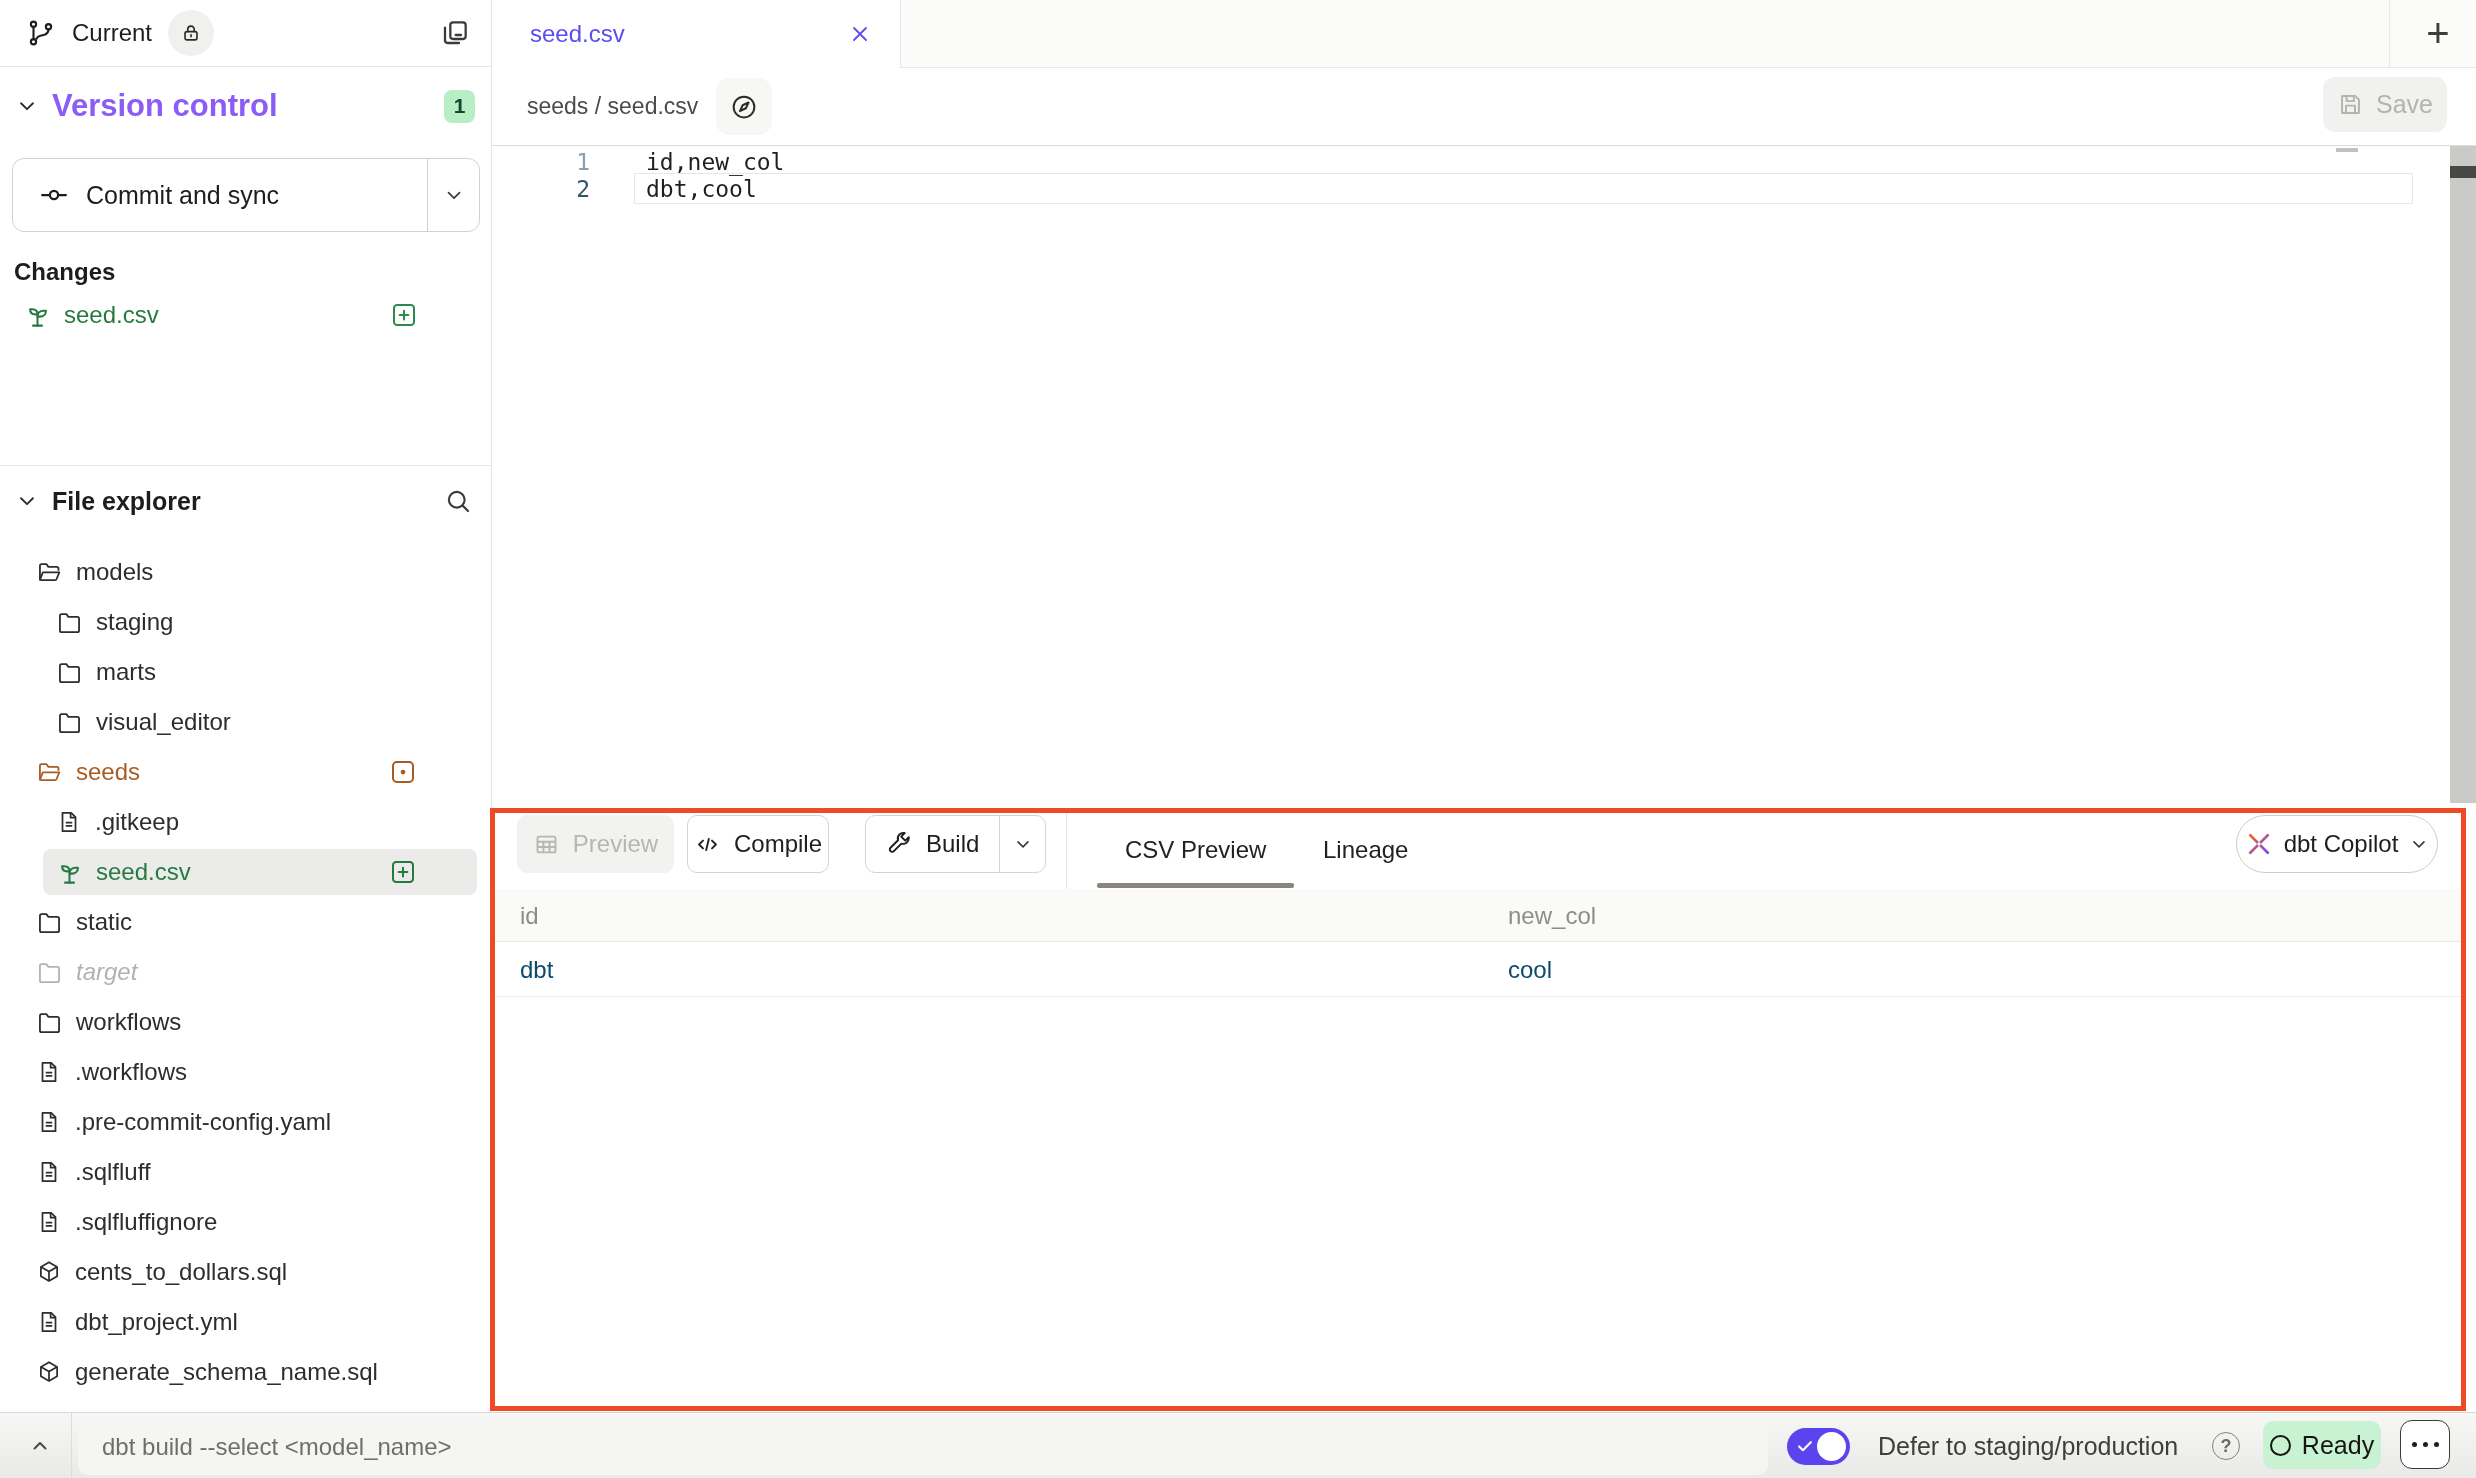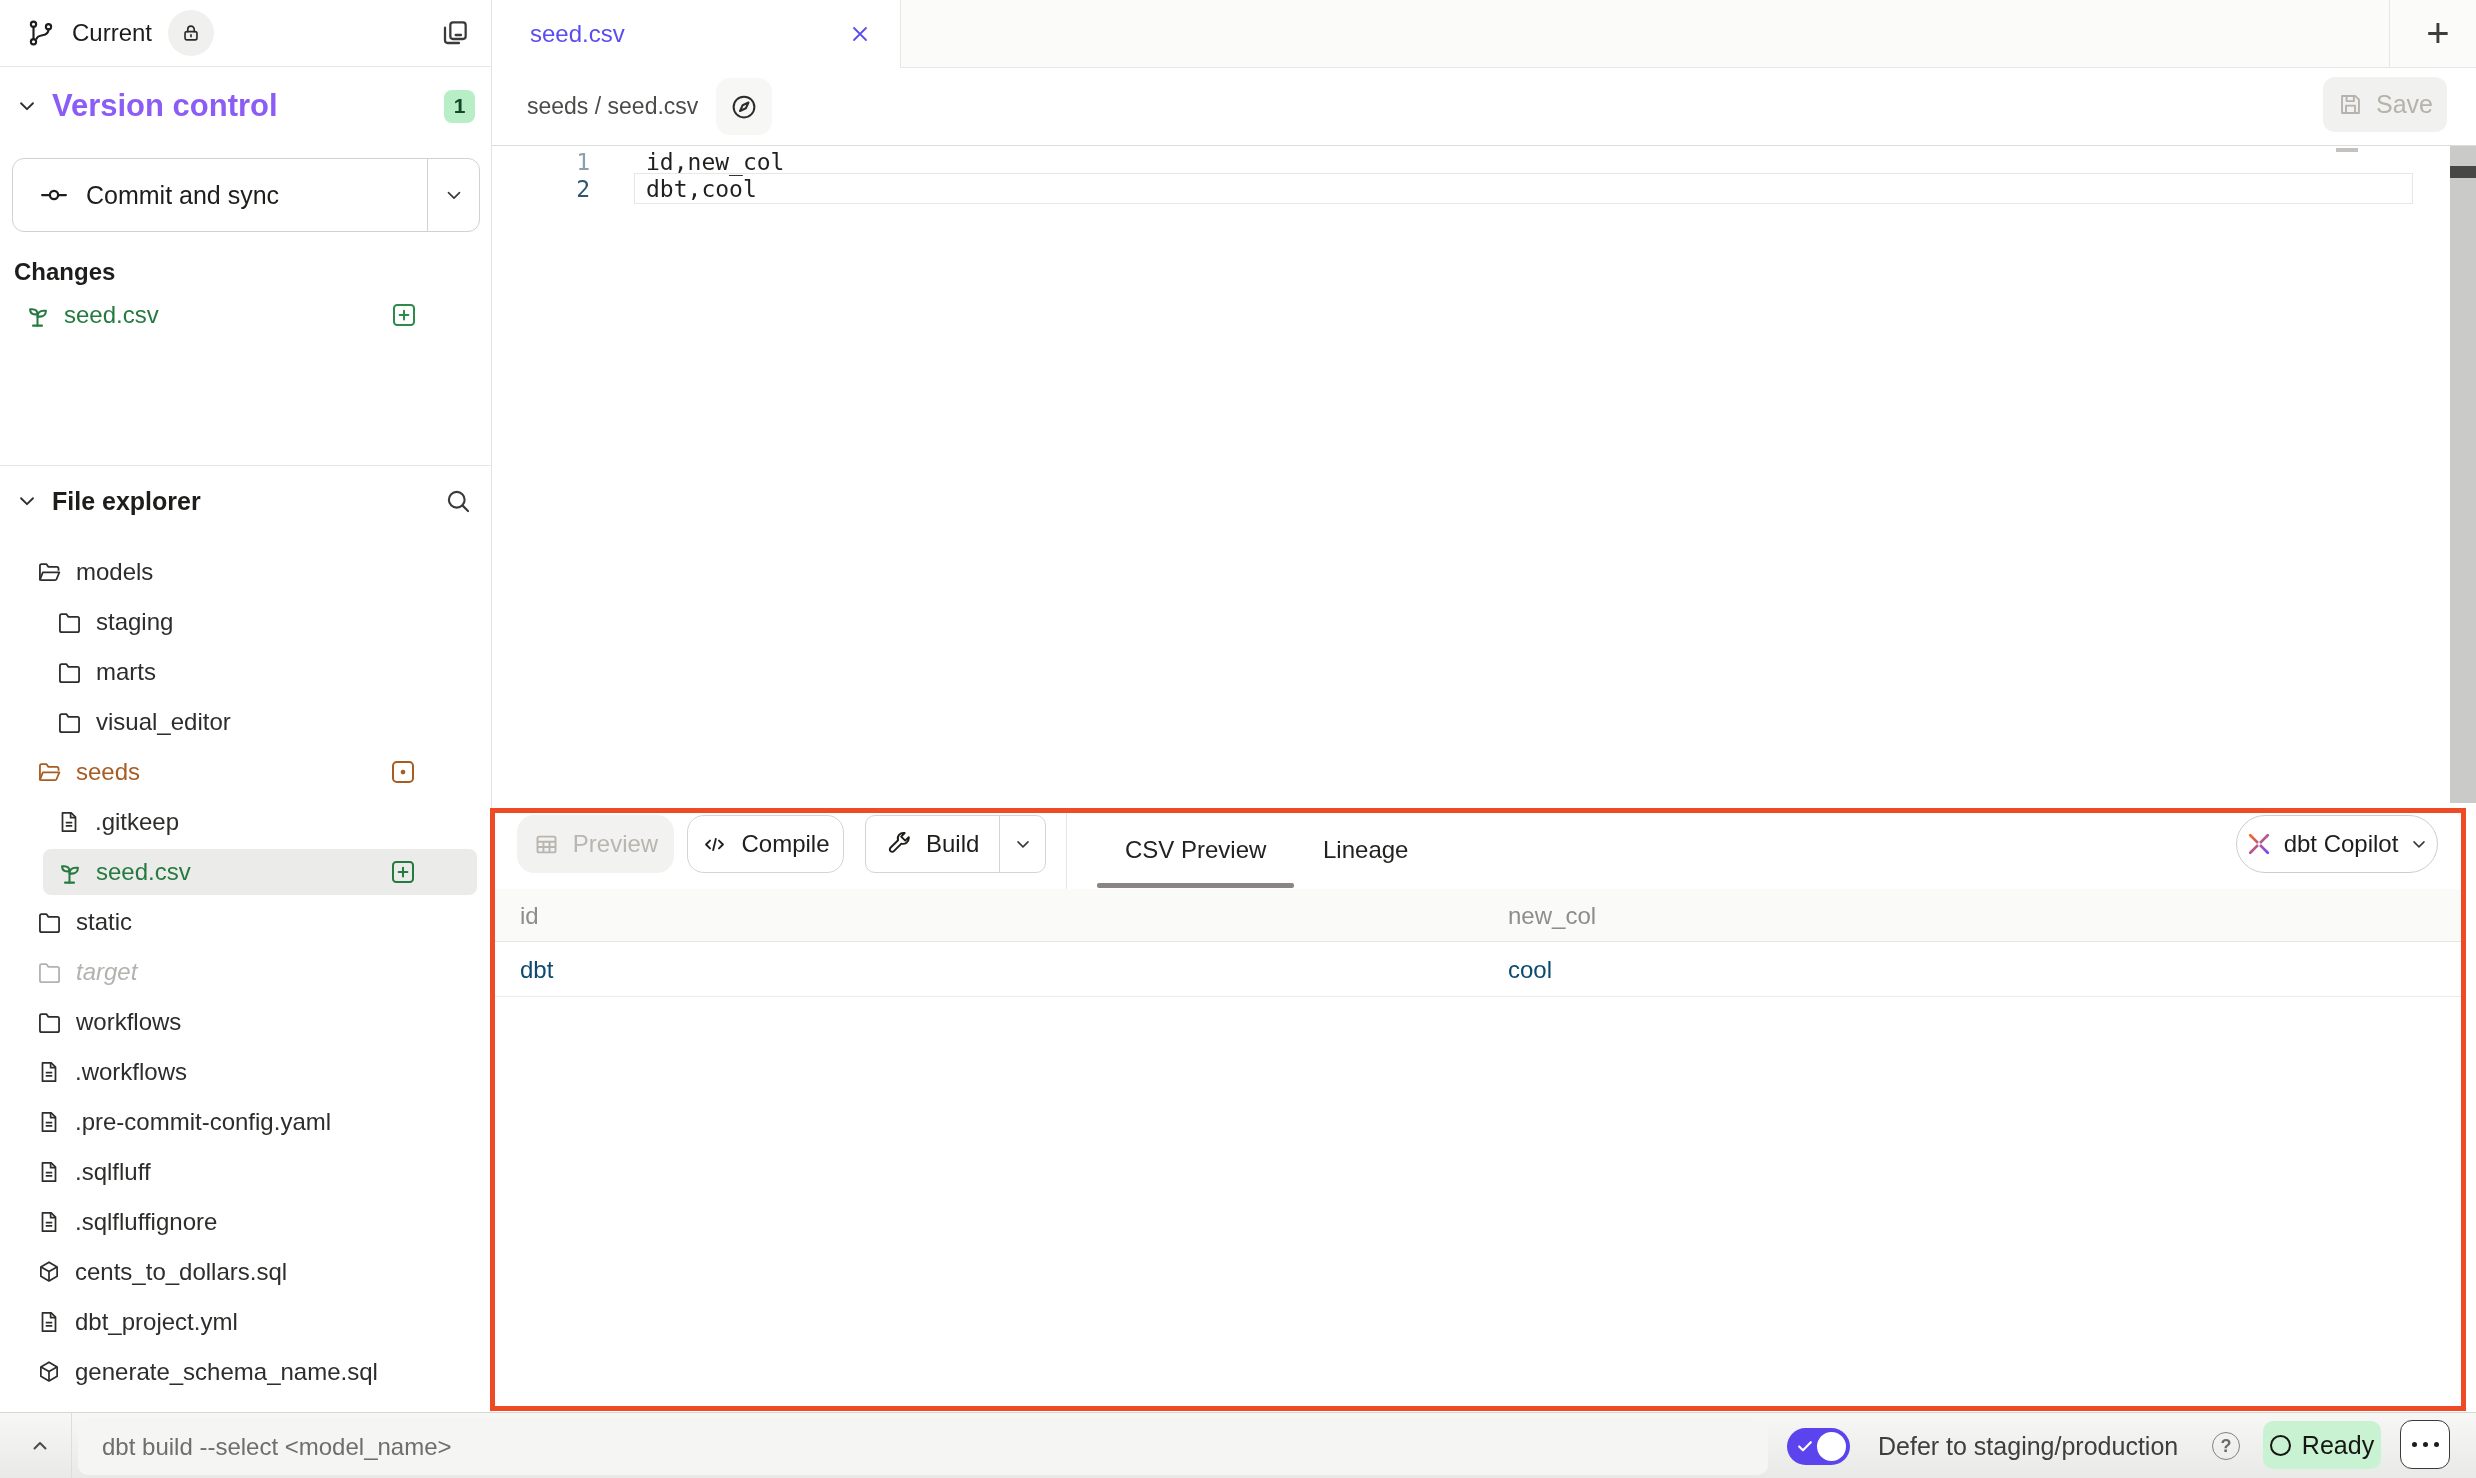--- a/index.html
+++ b/index.html
@@ -65,24 +65,24 @@
   .ed-line .num { position:absolute; left:0; width:98px; text-align:right; font-size:23px; }
   .ed-line .code { position:absolute; left:154px; }
   .ed-line.l1 { top:0; } .ed-line.l1 .num { color:#8ba0af; }
   .ed-line.l2 { top:27px; } .ed-line.l2 .num { color:#2f566f; }
   .minimark { position:absolute; left:1844px; top:2px; width:22px; height:4px; background:#b5b2ae; opacity:.8; }
   .scrollbar { position:absolute; left:1958px; top:0; width:26px; height:657px; background:#cacac8; }
   .scroll-thumb { position:absolute; left:0; top:20px; width:26px; height:12px; background:#474745; cursor:pointer; }
 
   
   .panel { position:absolute; left:490px; top:808px; width:1976px; height:603px; border:5px solid #ee4a26; background:#fff; }
-  .pbtn { position:absolute; top:2px; height:58px; border:1.5px solid #d6d4d1; border-radius:17px; background:#fff; display:flex; align-items:center; justify-content:center; gap:13px; font-size:24px; font-weight:500; color:#20201e; cursor:pointer; font-family:"Liberation Sans", sans-serif; }
+  .pbtn { position:absolute; top:2px; height:58px; border:1.5px solid #d6d4d1; border-radius:10px; background:#fff; display:flex; align-items:center; justify-content:center; gap:13px; font-size:24px; font-weight:500; color:#20201e; cursor:pointer; font-family:"Liberation Sans", sans-serif; }
   .pbtn.disabled { background:#f2f2f0; border:1.5px solid #f2f2f0; color:#b9b5af; cursor:default; }
   .pbtn.preview { left:22px; width:157px; }
-  .pbtn.compile { left:192px; width:157px; }
+  .pbtn.compile { left:192px; width:142px; }
   .build-group { position:absolute; left:370px; top:2px; height:58px; border:1.5px solid #d6d4d1; border-radius:10px; background:#fff; display:flex; align-items:stretch; }
   .build-main { display:flex; align-items:center; gap:13px; padding:0 20px; font-size:24px; font-weight:500; cursor:pointer; }
   .build-caret { width:46px; border-left:1.5px solid #d6d4d1; display:flex; align-items:center; justify-content:center; color:#3a3a38; cursor:pointer; }
   .pdivider { position:absolute; left:571px; top:0; height:76px; border-left:1px solid #e7e7e5; }
   .ptab { position:absolute; top:0; height:74px; display:flex; align-items:center; font-size:24px; color:#222220; background:none; border:none; cursor:pointer; font-family:"Liberation Sans", sans-serif; }
   .ptab.csv { left:630px; }
   .ptab.lineage { left:828px; }
   .ptab-underline { position:absolute; left:602px; top:70px; width:197px; height:5px; background:#8a8580; border-radius:2px; }
   .copilot-btn { position:absolute; left:1741px; top:2px; width:202px; height:58px; border:1.5px solid #cfcdca; border-radius:29px; background:#fff; display:flex; align-items:center; justify-content:center; gap:11px; font-size:24px; font-weight:400; color:#1d1d1b; cursor:pointer; font-family:"Liberation Sans", sans-serif; }
   .phead { position:absolute; left:0; top:76px; width:100%; height:53px; background:#fafaf8; border-bottom:1px solid #e7e7e5; }

